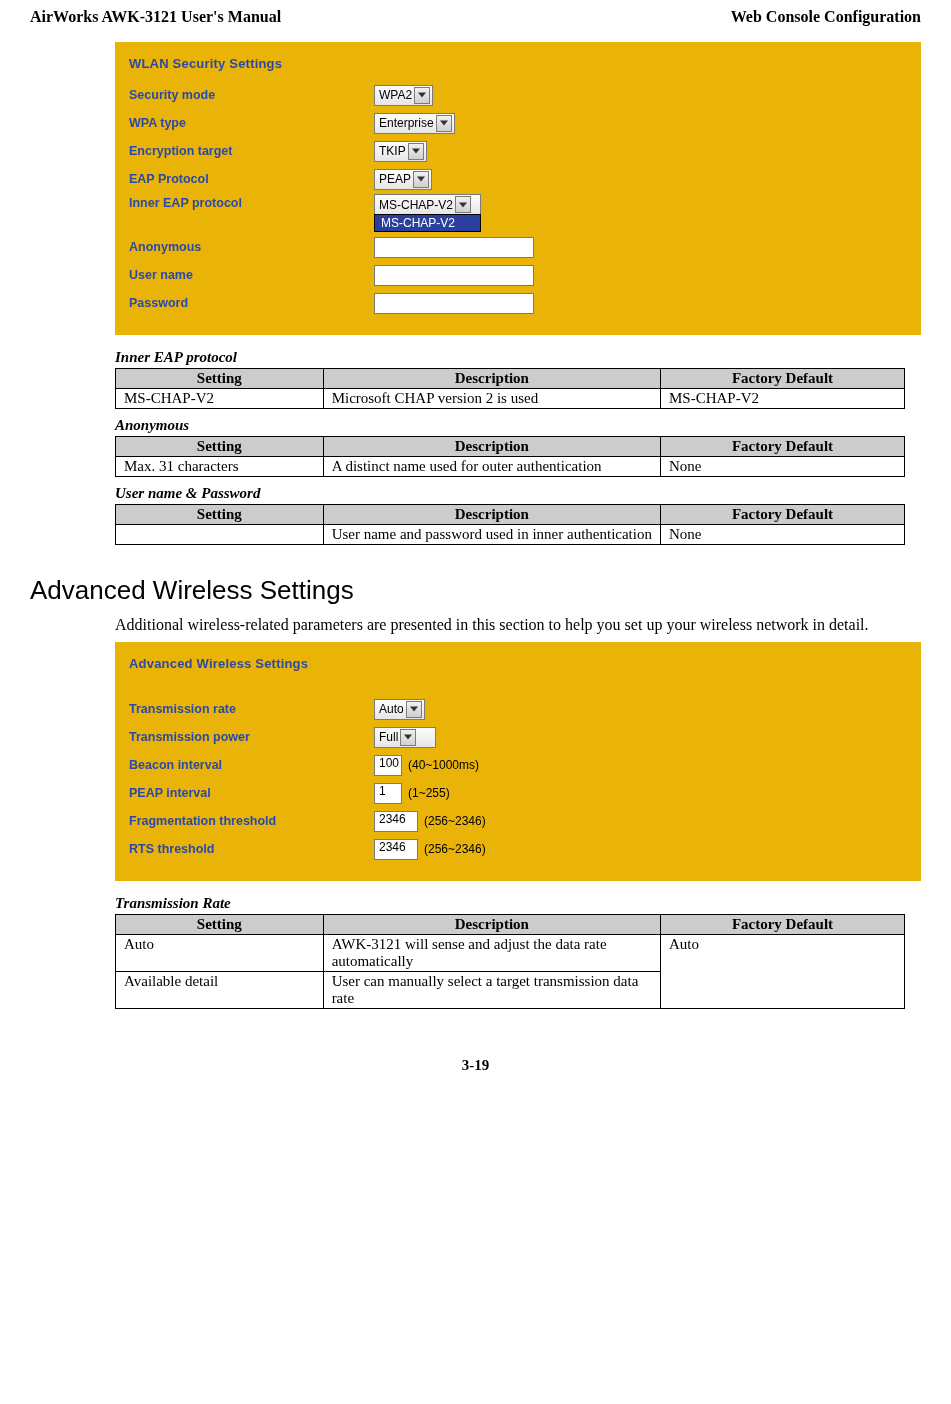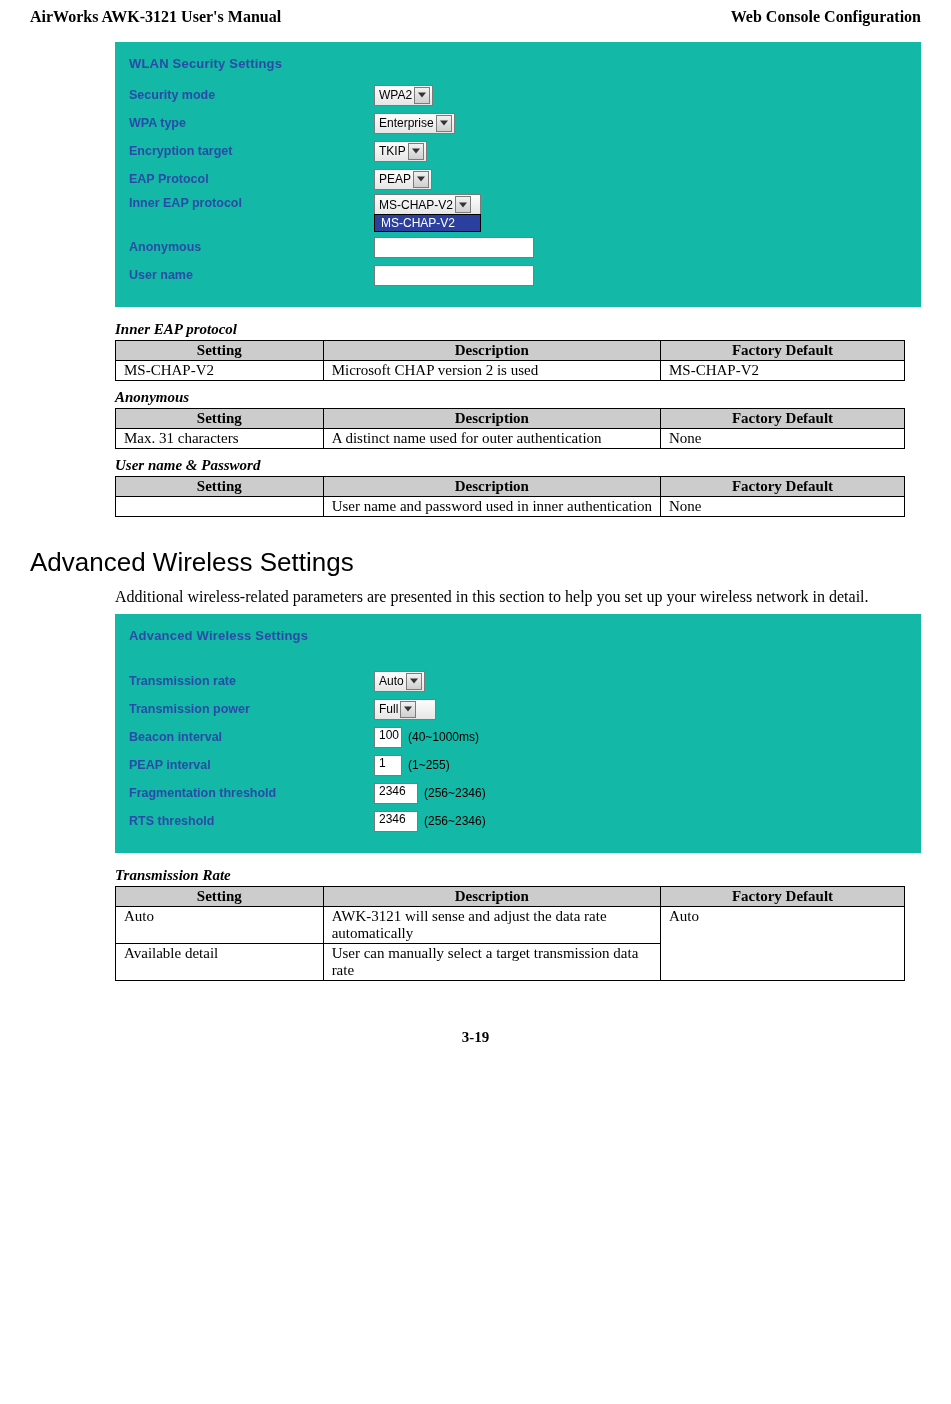--- a/index.html
+++ b/index.html
@@ -13,21 +13,21 @@
   }
   .header-row {
     display: flex;
     justify-content: space-between;
     font-weight: bold;
     font-size: 16px;
     margin-bottom: 16px;
   }
   .panel {
     margin-left: 85px;
-    background: #14b8a6;
+    background: #eab308;
     padding: 10px 14px 18px 14px;
     font-family: Verdana, Geneva, sans-serif;
     font-size: 12.5px;
     margin-bottom: 14px;
   }
   .panel-title {
     color: #2a4aa8;
     font-weight: bold;
     font-size: 13px;
     padding: 4px 0 10px 0;
@@ -226,20 +226,24 @@
   <div class="panel-row">
     <div class="panel-label">Anonymous</div>
     <span class="fake-input" style="width:160px"></span>
   </div>
 
   <div class="panel-row">
     <div class="panel-label">User name</div>
     <span class="fake-input" style="width:160px"></span>
   </div>
 
+  <div class="panel-row">
+    <div class="panel-label">Password</div>
+    <span class="fake-input" style="width:160px"></span>
+  </div>
 </div>
 
 <div class="section-caption">Inner EAP protocol</div>
 <table class="param">
   <tbody>
       <tr>
     <th class="c1">Setting</th>
     <th class="c2">Description</th>
     <th class="c3">Factory Default</th>
   </tr>

